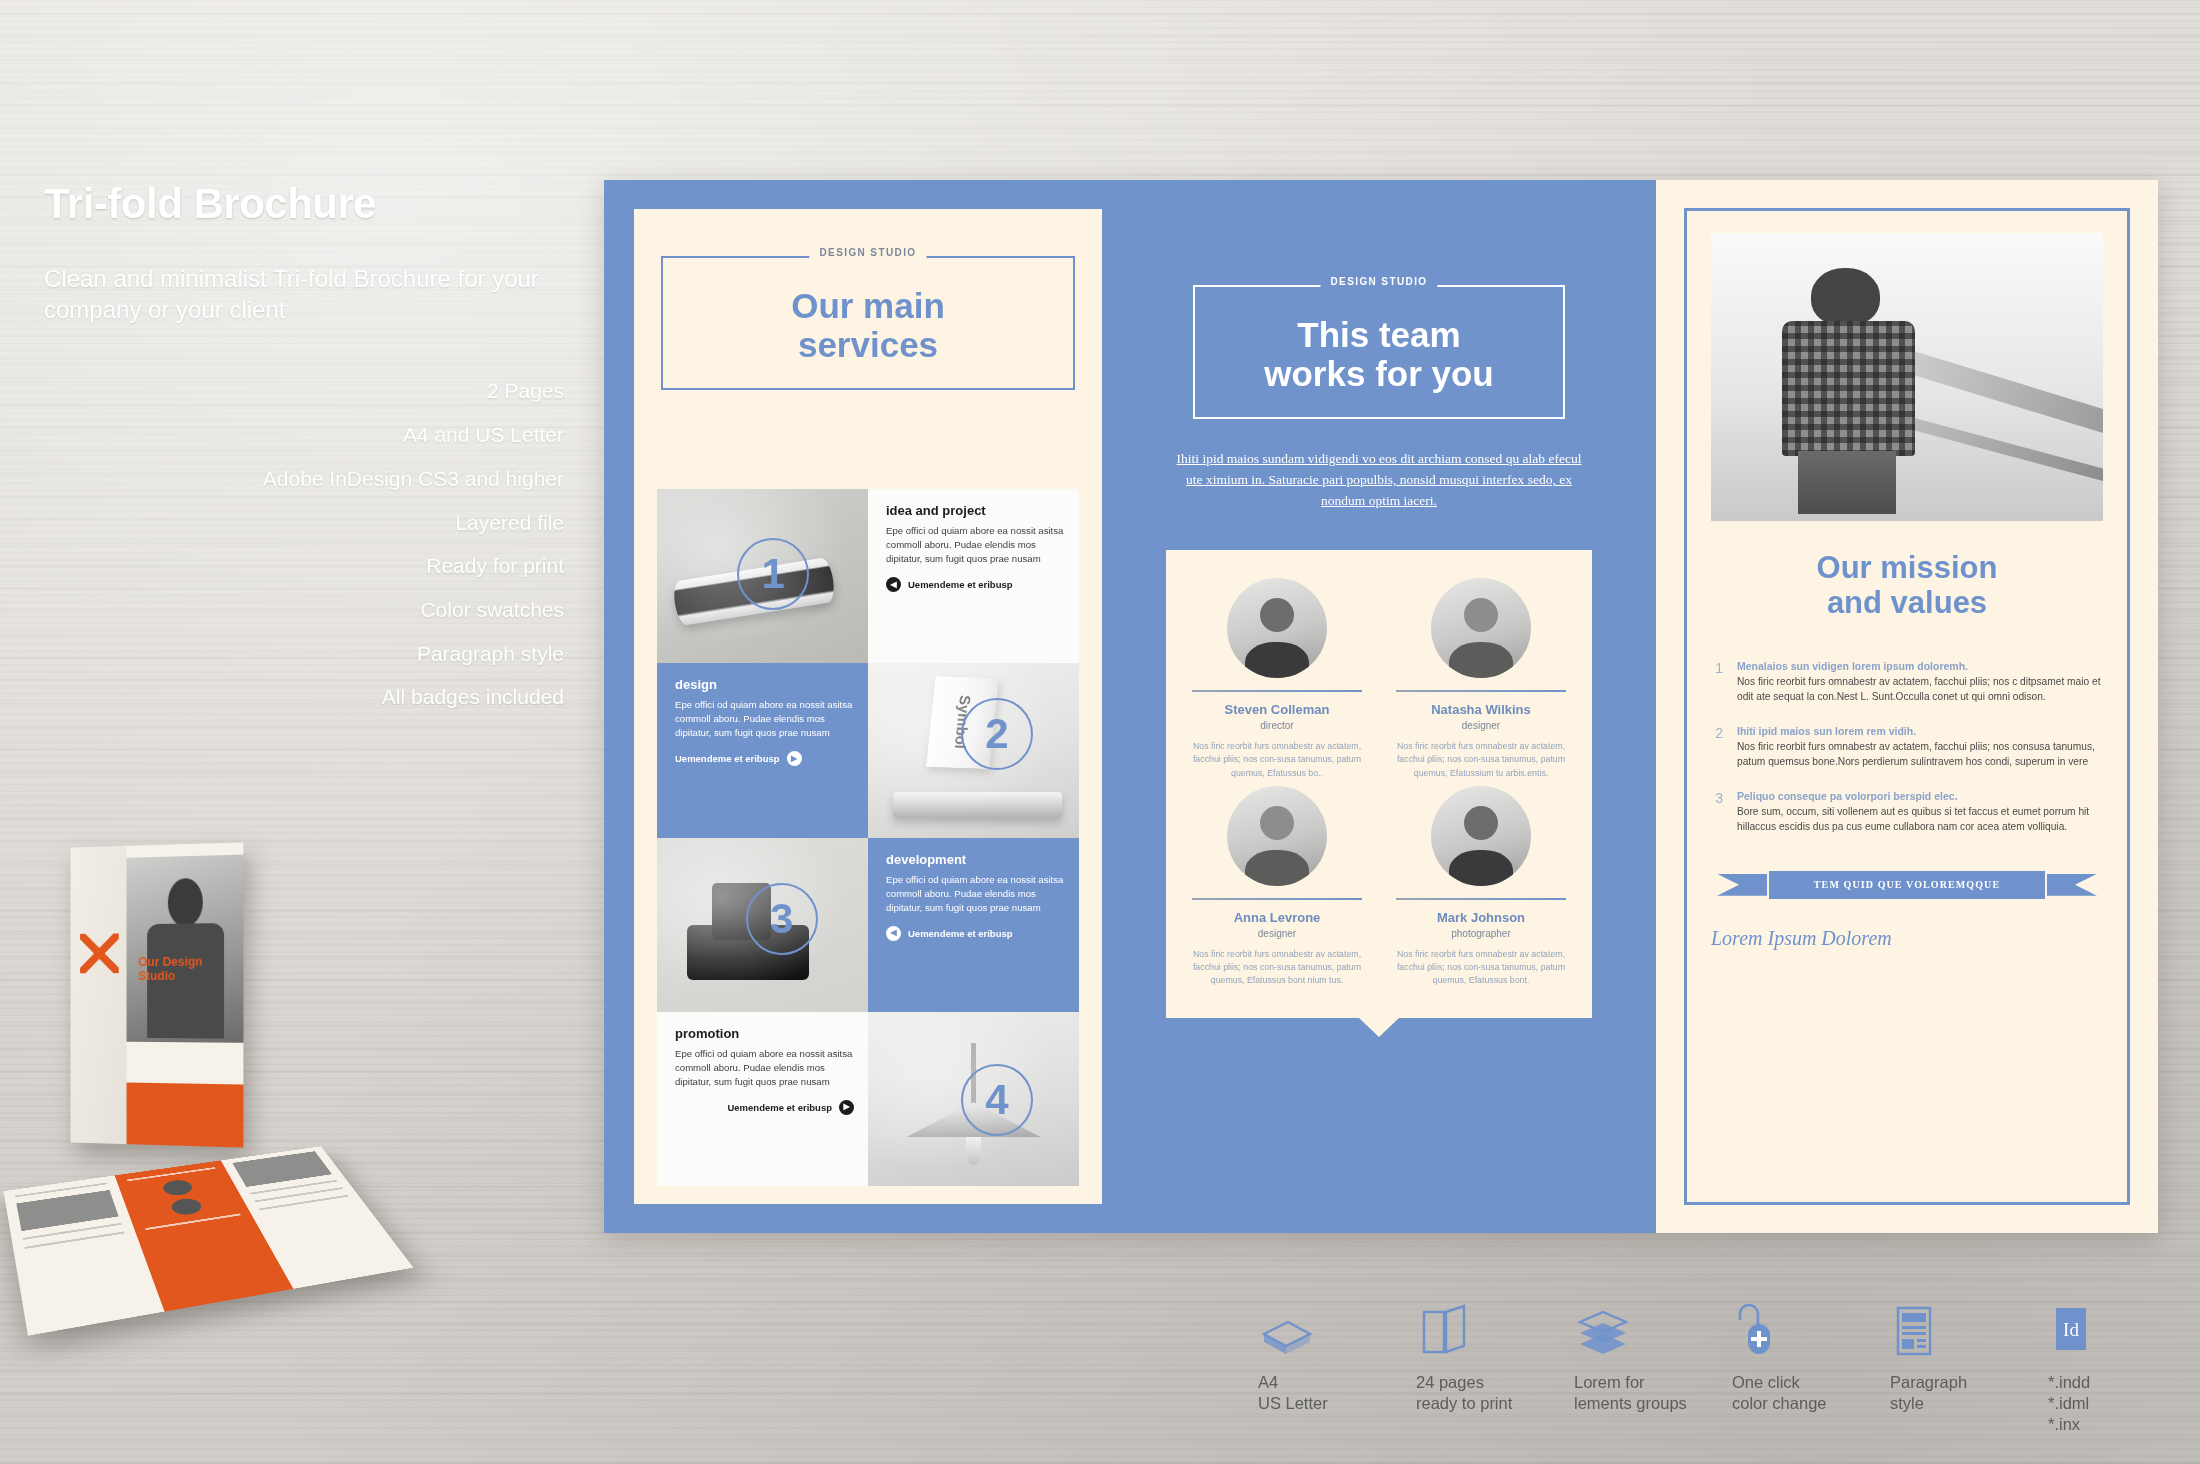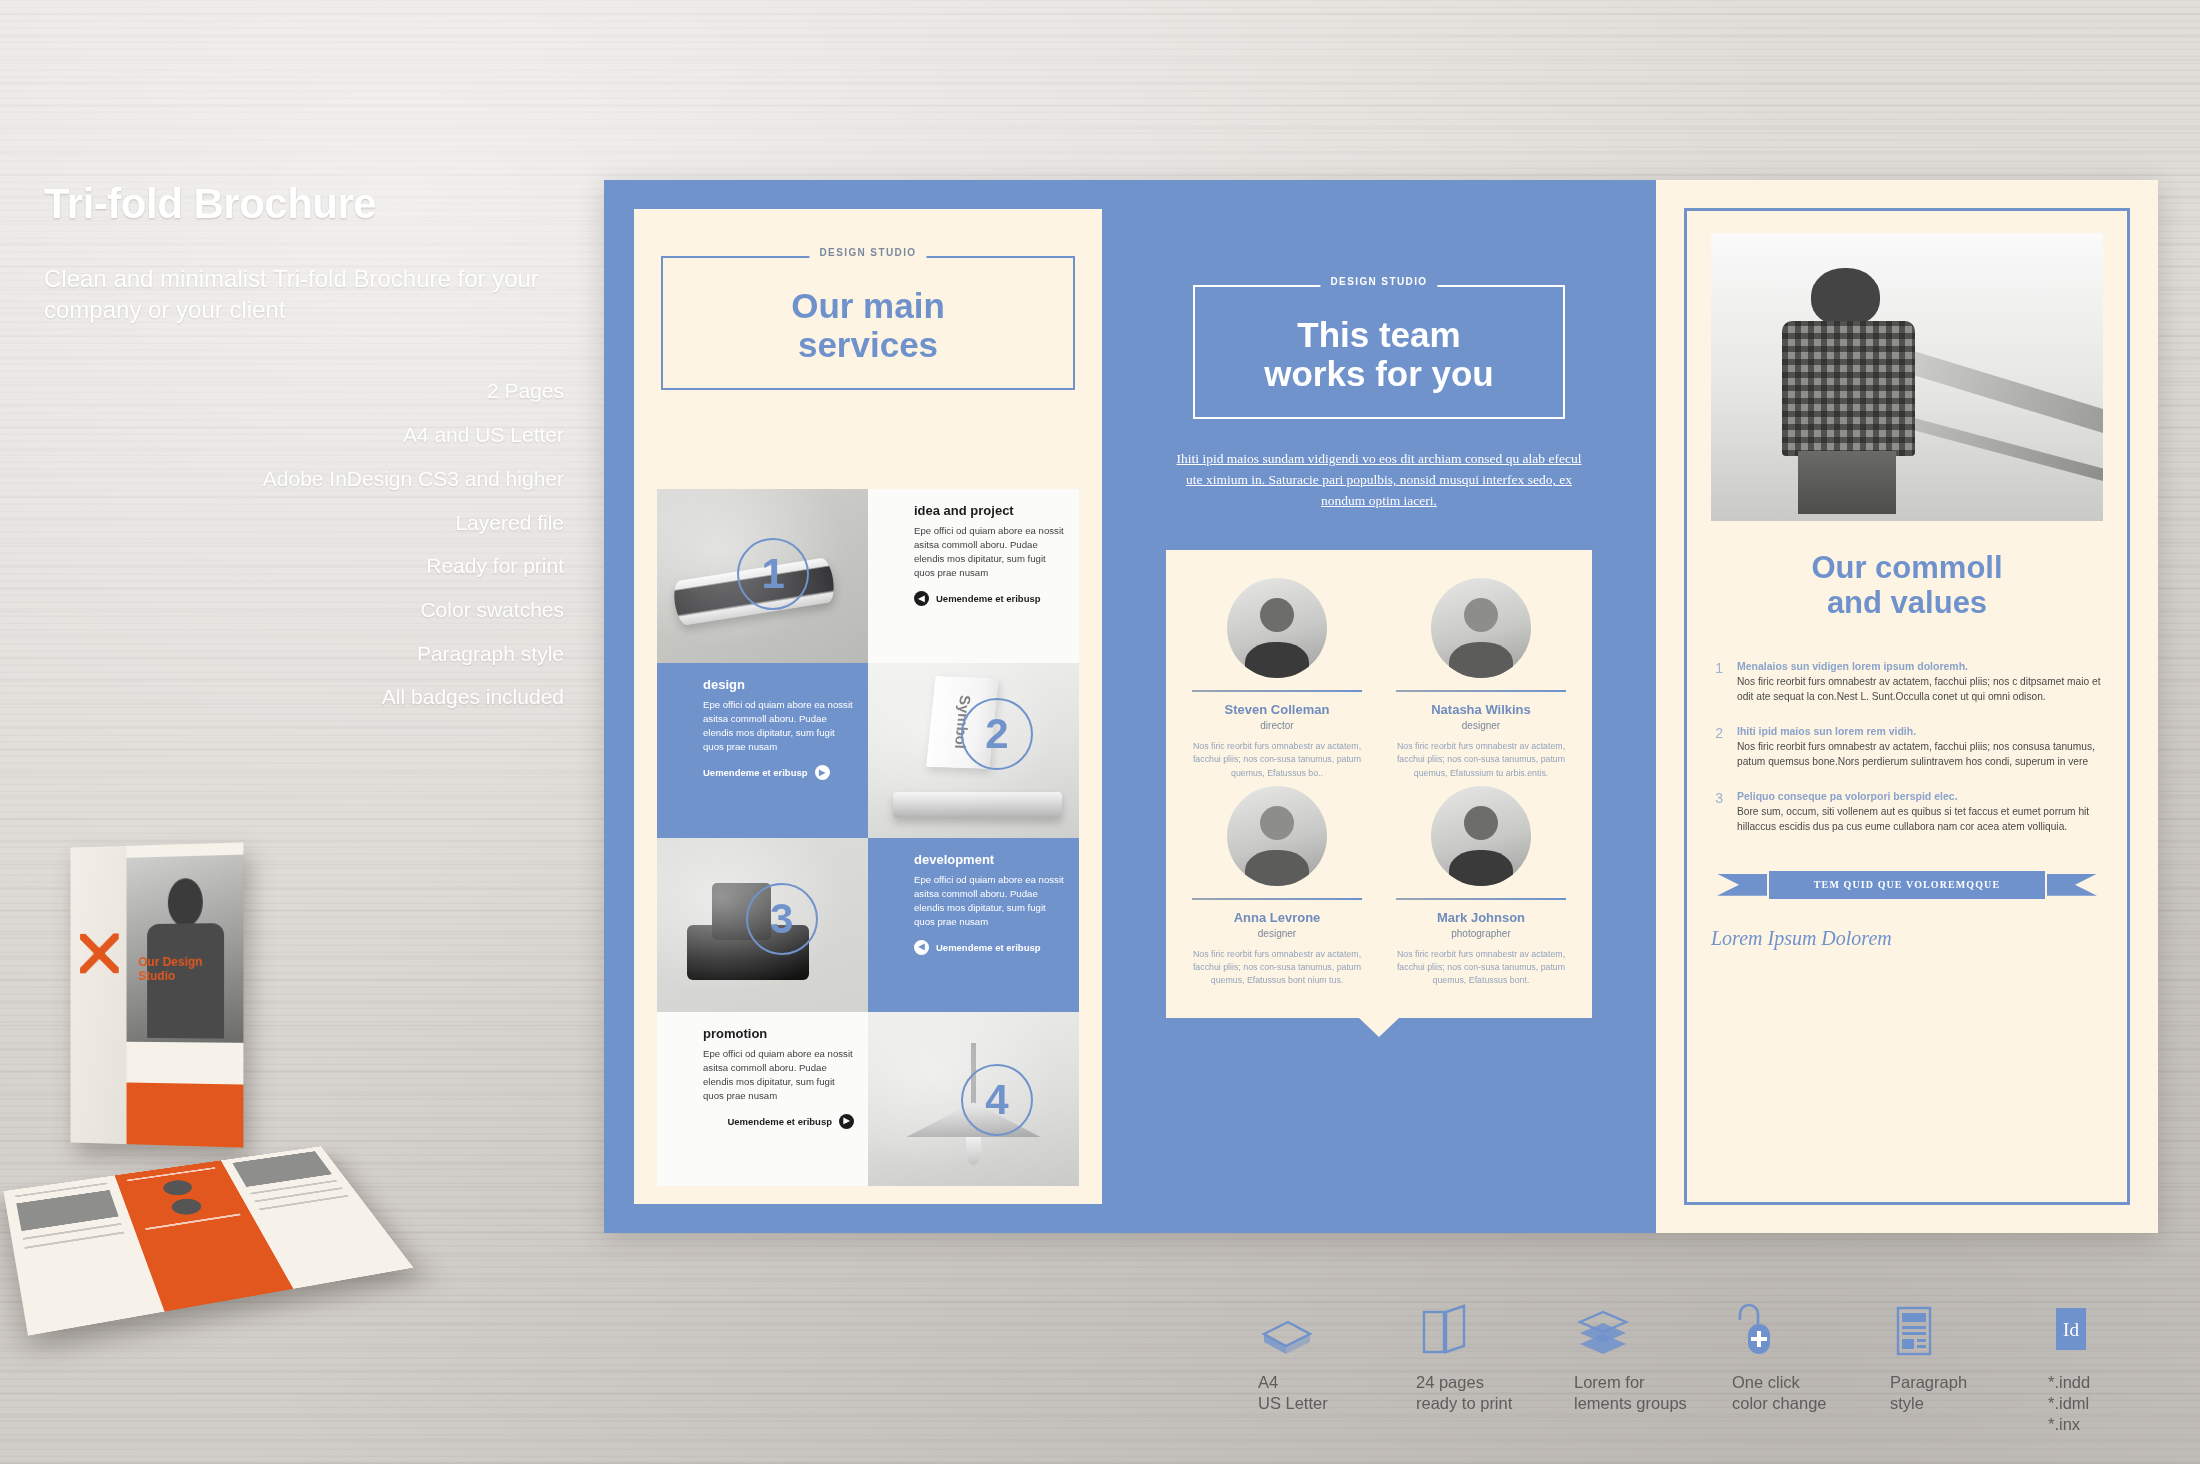--- a/index.html
+++ b/index.html
@@ -72,21 +72,21 @@
     background: #fdf4e3; padding: 0 10px;
     font-size: 10px; letter-spacing: 1.4px; font-weight: bold; color: #7b889c;
   }
   .hdr-title { font-size: 35px; line-height: 1.12; font-weight: bold; color: #6f92cd; }
   .hdr-title.white { color: #ffffff; }
 
   .svc-grid {
     position: absolute; left: 23px; top: 280px; right: 23px; bottom: 18px;
     display: grid; grid-template-columns: 1fr 1fr; grid-template-rows: repeat(4, 1fr);
   }
-  .svc-cell { position: relative; overflow: hidden; padding-left: 28px; }
+  .svc-cell { position: relative; overflow: hidden; }
   .svc-cell.blue { background: #7193cc; }
   .svc-cell.white { background: #fbfbfa; }
   .svc-txt { padding: 14px 14px 10px 18px; }
   .svc-txt h3 { font-size: 13px; font-weight: bold; margin-bottom: 6px; color: #1c1c1c; }
   .svc-cell.blue .svc-txt h3 { color: #ffffff; }
   .svc-txt p { font-size: 9.6px; line-height: 1.46; color: #3f3f3f; }
   .svc-cell.blue .svc-txt p { color: #ffffff; }
   .svc-cta { display: flex; align-items: center; gap: 7px; margin-top: 11px;
     font-size: 9.5px; font-weight: bold; color: #1c1c1c; }
   .svc-cell.blue .svc-cta { color: #ffffff; justify-content: flex-start; }
@@ -445,21 +445,21 @@
         <div class="rail"></div>
         <div class="rail2"></div>
         <div class="person">
             <div class="hd"></div>
             <div class="shirt"></div>
             <div class="pants"></div>
           </div>
       </div>
 
       <div id="mission-title">
-        <span>Our commoll</span><br>
+        <span>Our mission</span><br>
         <span>and values</span>
       </div>
 
       <div id="mission-list">
         <div class="mitem">
           <div class="mnum">1</div>
           <div>
             <div class="mlead">Menalaios sun vidigen lorem ipsum doloremh.</div>
             <div class="mbody">Nos firic reorbit furs omnabestr av actatem, facchui pliis; nos c ditpsamet maio et odit ate sequat la con.Nest L. Sunt.Occulla conet ut qui omni odison.</div>
           </div>

